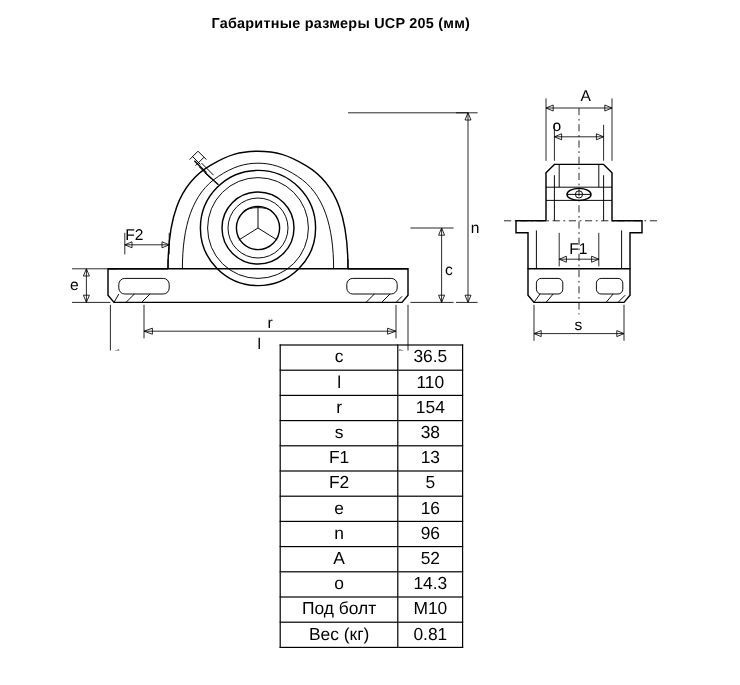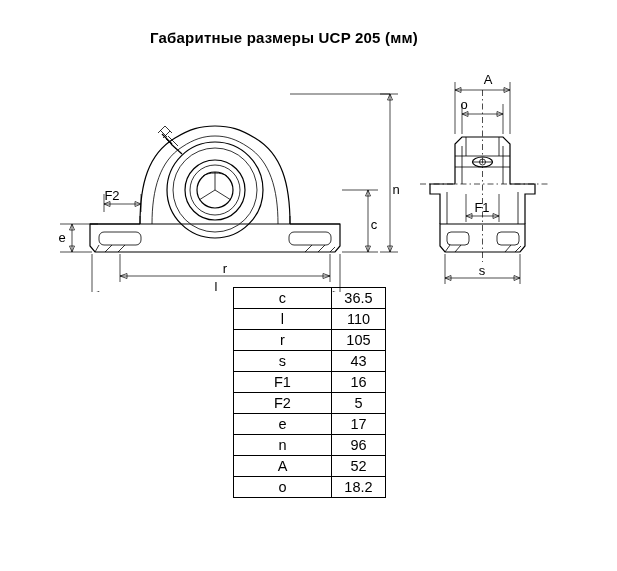--- a/index.html
+++ b/index.html
@@ -14,24 +14,23 @@
     font-family: "Liberation Sans", sans-serif;
     color: #000;
     overflow: hidden;
   }
   #title {
     position: absolute;
     top: 12px;
     left: 0;
     width: 568px;
     text-align: center;
-    font-size: 15px;
+    font-size: 12px;
     font-weight: bold;
     letter-spacing: 0.2px;
-    margin-top: 17px;
   }
   #drawing {
     position: absolute;
     top: 34px;
     left: 0;
     width: 617px;
     height: 258px;
   }
   #spec-table {
     position: absolute;
@@ -221,44 +220,52 @@
     <tr>
         <td class="label">c</td>
         <td class="value">36.5</td>
       </tr>
     <tr>
         <td class="label">l</td>
         <td class="value">110</td>
       </tr>
     <tr>
         <td class="label">r</td>
-        <td class="value">105</td>
+        <td class="value">154</td>
       </tr>
     <tr>
         <td class="label">s</td>
-        <td class="value">43</td>
+        <td class="value">38</td>
       </tr>
     <tr>
         <td class="label">F1</td>
-        <td class="value">16</td>
+        <td class="value">13</td>
       </tr>
     <tr>
         <td class="label">F2</td>
         <td class="value">5</td>
       </tr>
     <tr>
         <td class="label">e</td>
-        <td class="value">17</td>
+        <td class="value">16</td>
       </tr>
     <tr>
         <td class="label">n</td>
         <td class="value">96</td>
       </tr>
     <tr>
         <td class="label">A</td>
         <td class="value">52</td>
       </tr>
     <tr>
         <td class="label">o</td>
-        <td class="value">18.2</td>
+        <td class="value">14.3</td>
+      </tr>
+    <tr>
+        <td class="label">Под болт</td>
+        <td class="value">M10</td>
+      </tr>
+    <tr>
+        <td class="label">Вес (кг)</td>
+        <td class="value">0.81</td>
       </tr>
   </tbody>
 </table>
 
 </body></html>

